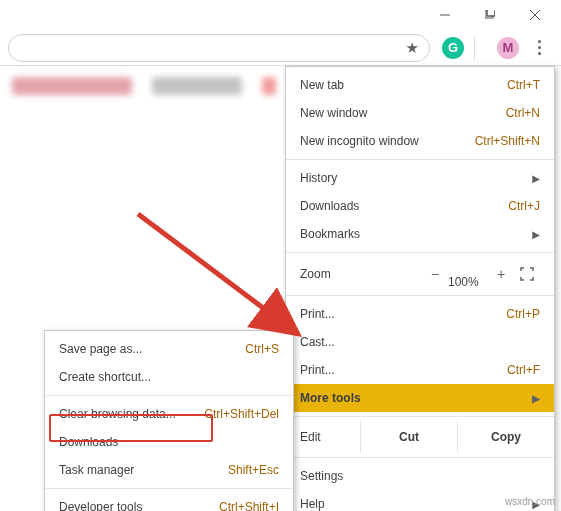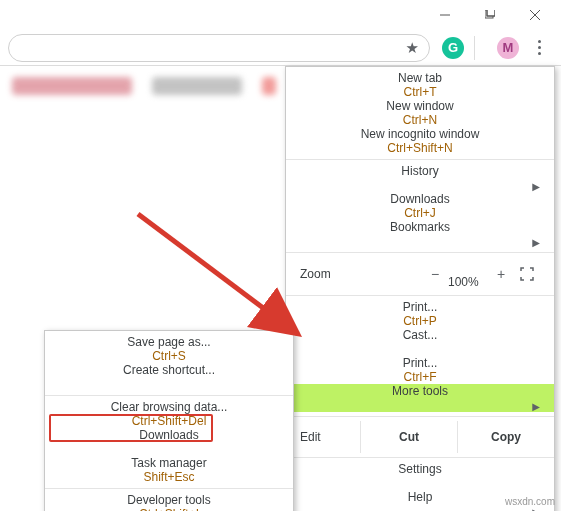--- a/index.html
+++ b/index.html
@@ -89,23 +89,22 @@
   .menu-main {
     top: 66px; right: 6px; width: 270px;
   }
   .menu-sub {
     top: 330px; left: 44px; width: 250px;
   }
   .mrow {
     height: 28px;
     display:flex; align-items:center;
     padding: 0 14px;
-    flex-direction: column;
-  }
-  .mrow.hover { background:#bef264; }
+  }
+  .mrow.hover { background:#eab308;font-weight:bold; }
   .mrow .lbl { flex:1; }
   .mrow .sc  { color:#a16207; font-size:12px; }
   .mrow .arw { color:#5f6368; margin-left:auto; font-size:10px;}
   .mdiv { height:1px; background:#e4e4e4; margin:4px 0; }
   .zoomrow { height:34px; padding:0 14px; display:flex; align-items:center; }
   .zoomrow .lbl{ flex:1;}
   .zbtn { width:26px; text-align:center; color:#5f6368; font-size:14px;}
   .zpct { width:40px; text-align:left;margin-top:16px;}
   .zfull { width:26px; display:flex; align-items:center; justify-content:center;}
   .zfull svg{ width:14px; height:14px; stroke:#5f6368; stroke-width:1.5; fill:none;}

